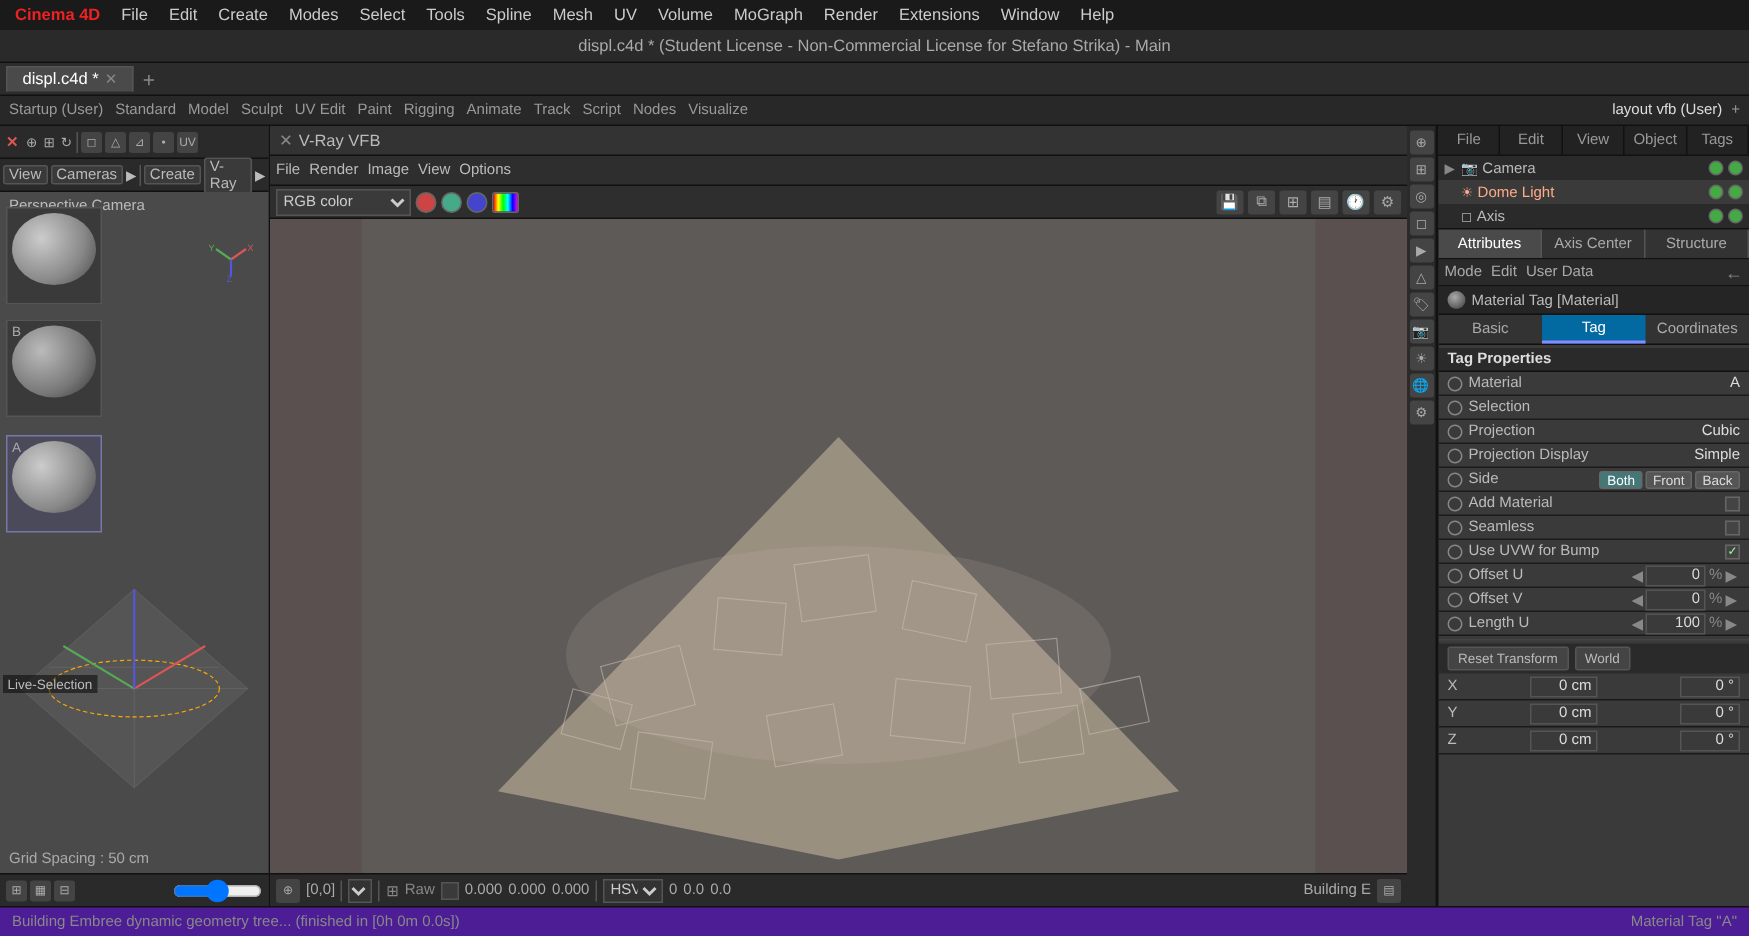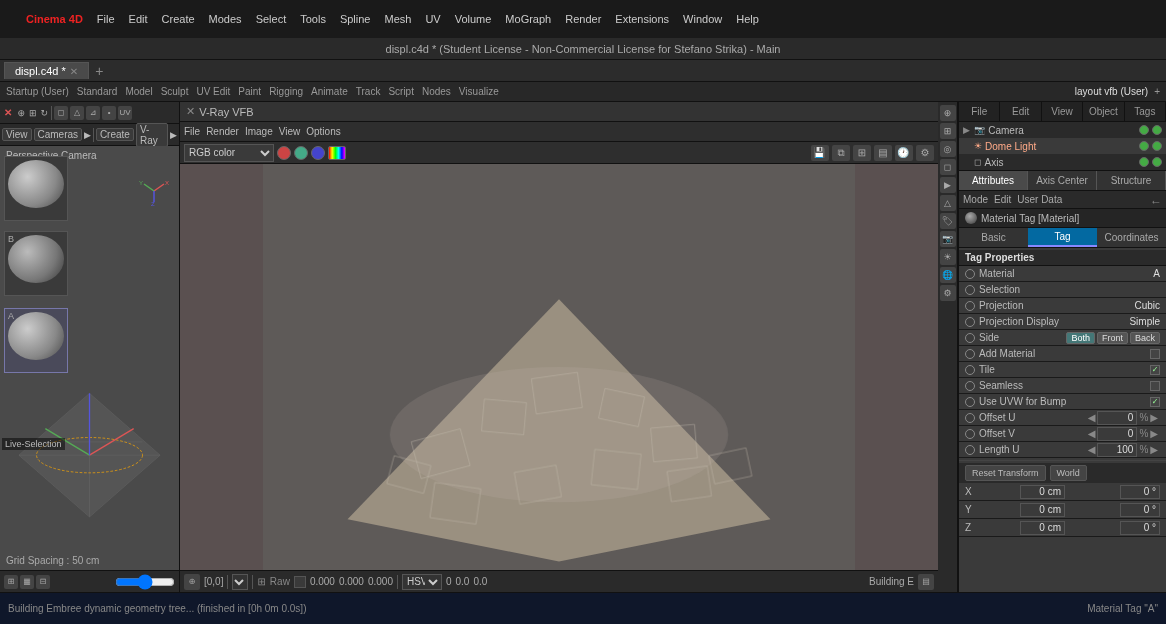--- a/index.html
+++ b/index.html
@@ -1,24 +1,24 @@
 <!DOCTYPE html>
 <html><head>
   <meta charset="utf-8">
   <style>
     * { margin: 0; padding: 0; box-sizing: border-box; }
     body { width: 1166px; height: 624px; overflow: hidden; background: #3a3a3a; font-family: Arial, sans-serif; font-size: 11px; color: #ccc; }
 
     
     #top-menu-bar {
       background: #1a1a1a;
-      height: 38px;
-      display: flex;
-      align-items: center;
-      padding: 0 20px;
+      height: 20px;
+      display: flex;
+      align-items: center;
+      padding: 0 4px;
       gap: 2px;
       text-align: right;
     }
     #top-menu-bar span {
       color: #ccc;
       font-size: 11px;
       padding: 0 6px;
       cursor: pointer;
     }
 
@@ -196,22 +196,22 @@
       color: #ddd;
       font-size: 10px;
       width: 60px;
       padding: 0 3px;
       height: 14px;
       text-align: right;
     }
 
     
     #status-bar {
-      background: #0f172a;
-      height: 32px;
+      background: #4c1d95;
+      height: 20px;
       display: flex;
       align-items: center;
       padding: 0 8px;
       font-size: 10px;
       color: #888;
       border-top: 1px solid #111;
       gap: 8px;
     }
 
     
@@ -688,25 +688,20 @@
               <button class="side-btn">Back</button>
             </div>
           </div>
 
           <div class="prop-row">
             <div class="prop-icon"></div>
             <span class="prop-label">Add Material</span>
             <div class="prop-check"></div>
           </div>
 
-          <div class="prop-row">
-            <div class="prop-icon"></div>
-            <span class="prop-label">Tile</span>
-            <div class="prop-check checked"></div>
-          </div>
 
           <div class="prop-row">
             <div class="prop-icon"></div>
             <span class="prop-label">Seamless</span>
             <div class="prop-check"></div>
           </div>
 
           <div class="prop-row">
             <div class="prop-icon"></div>
             <span class="prop-label">Use UVW for Bump</span>

